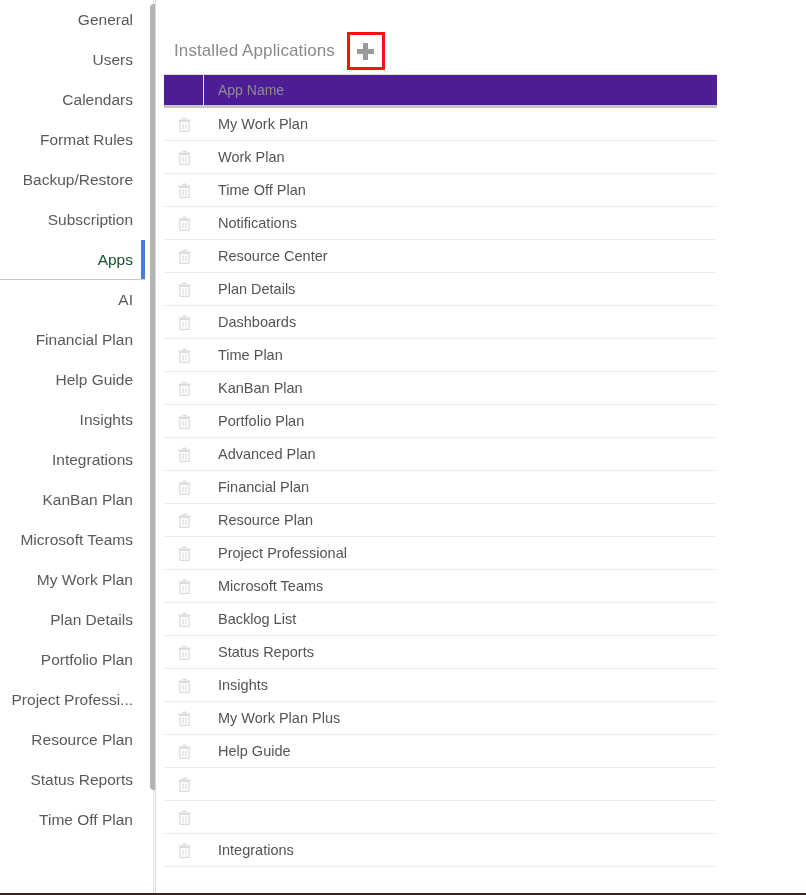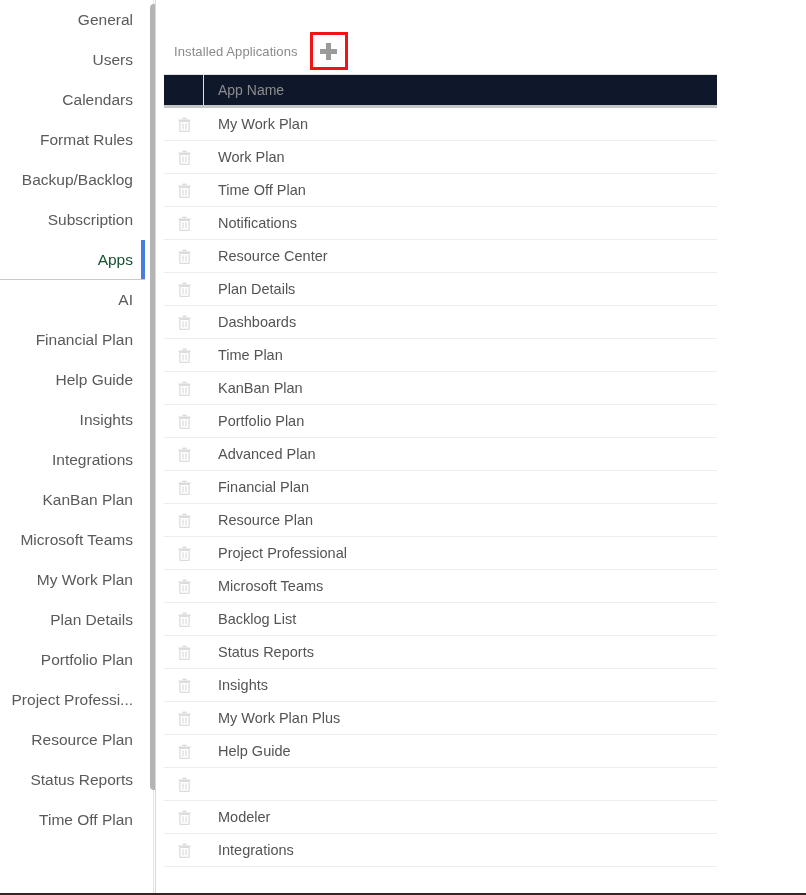--- a/index.html
+++ b/index.html
@@ -108,21 +108,21 @@
 
   .panel-header {
     position: absolute;
     left: 18px;
     top: 34px;
     height: 34px;
     display: flex;
     align-items: center;
   }
   .panel-title {
-    font-size: 13px;
+    font-size: 17px;
     color: #8a8a8a;
     white-space: nowrap;
     letter-spacing: 0.1px;
   }
   .add-wrap {
     position: relative;
     margin-left: 16px;
     width: 30px;
     height: 30px;
   }
@@ -174,21 +174,21 @@
     left: 8px;
     top: 74px;
     width: 553px;
   }
   .thead {
     display: flex;
     height: 34px;
     box-sizing: border-box;
     border-top: 1px solid #e0e0e0;
     border-bottom: 3px solid #c6c6c6;
-    background: #0f172a;
+    background: #4c1d95;
   }
   .th-icon {
     width: 40px;
     box-sizing: border-box;
     border-right: 1px solid #e0e0e0;
   }
   .th-name {
     flex: 1;
     display: flex;
     align-items: center;
@@ -232,21 +232,21 @@
 <body>
 
 <div id="app">
 
   <div class="sidebar">
     <div class="sidebar-list" id="sidebar-list">
         <div class="sidebar-item"><span>General</span></div>
         <div class="sidebar-item"><span>Users</span></div>
         <div class="sidebar-item"><span>Calendars</span></div>
         <div class="sidebar-item"><span>Format Rules</span></div>
-        <div class="sidebar-item"><span>Backup/Backlog</span></div>
+        <div class="sidebar-item"><span>Backup/Restore</span></div>
         <div class="sidebar-item"><span>Subscription</span></div>
         <div class="sidebar-item selected group-end"><span>Apps</span><span class="accent"></span></div>
         <div class="sidebar-item"><span>AI</span></div>
         <div class="sidebar-item"><span>Financial Plan</span></div>
         <div class="sidebar-item"><span>Help Guide</span></div>
         <div class="sidebar-item"><span>Insights</span></div>
         <div class="sidebar-item"><span>Integrations</span></div>
         <div class="sidebar-item"><span>KanBan Plan</span></div>
         <div class="sidebar-item"><span>Microsoft Teams</span></div>
         <div class="sidebar-item"><span>My Work Plan</span></div>
@@ -581,21 +581,20 @@
               <span class="trash">
                 <svg width="13" height="15" viewBox="0 0 13 15" aria-hidden="true">
                   <rect x="0.5" y="2.5" width="12" height="1.6" fill="#dcdcdc"></rect>
                   <rect x="4.4" y="0.6" width="4.2" height="1.6" fill="#dcdcdc"></rect>
                   <rect x="1.9" y="4.3" width="9.2" height="10.2" rx="0.8" fill="none" stroke="#dcdcdc" stroke-width="1.3"></rect>
                   <rect x="4.4" y="6.4" width="1.2" height="6" fill="#dcdcdc"></rect>
                   <rect x="7.4" y="6.4" width="1.2" height="6" fill="#dcdcdc"></rect>
                 </svg>
               </span>
             </div>
-            <div class="td-name">Modeler</div>
           </div>
           <div class="trow">
             <div class="td-icon">
               <span class="trash">
                 <svg width="13" height="15" viewBox="0 0 13 15" aria-hidden="true">
                   <rect x="0.5" y="2.5" width="12" height="1.6" fill="#dcdcdc"></rect>
                   <rect x="4.4" y="0.6" width="4.2" height="1.6" fill="#dcdcdc"></rect>
                   <rect x="1.9" y="4.3" width="9.2" height="10.2" rx="0.8" fill="none" stroke="#dcdcdc" stroke-width="1.3"></rect>
                   <rect x="4.4" y="6.4" width="1.2" height="6" fill="#dcdcdc"></rect>
                   <rect x="7.4" y="6.4" width="1.2" height="6" fill="#dcdcdc"></rect>

